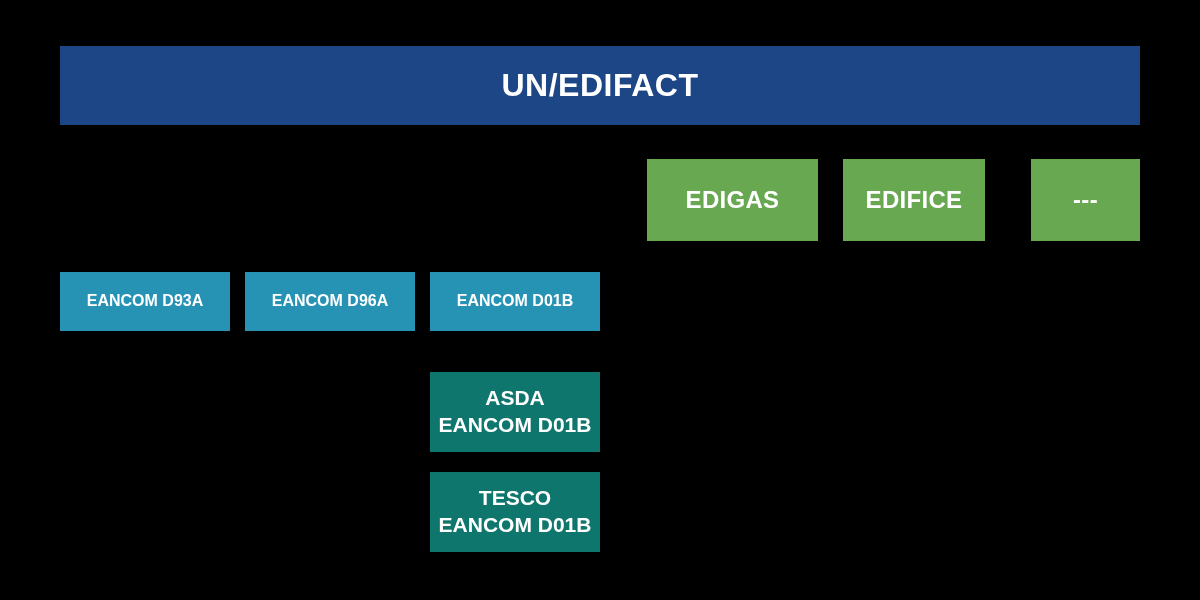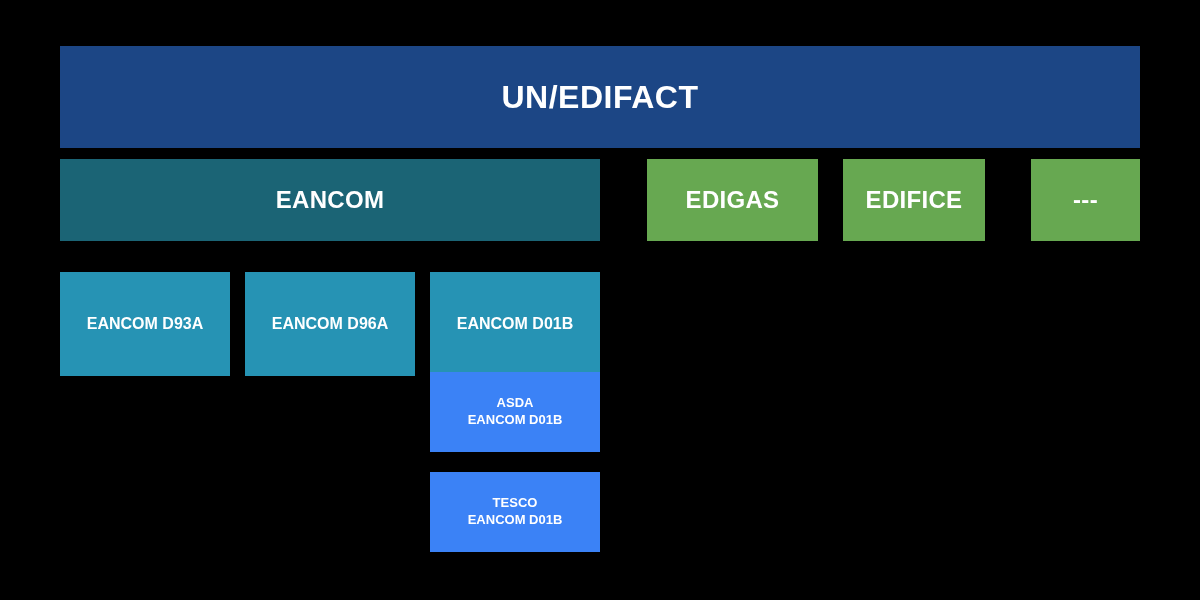--- a/index.html
+++ b/index.html
@@ -26,21 +26,21 @@
     line-height: 1.28;
     box-sizing: border-box;
     padding: 2px 6px;
     white-space: pre-line;
   }
   
   .lvl-root {
     left: 60px;
     top: 46px;
     width: 1080px;
-    height: 102px;
+    height: 79px;
     background: #1c4685;
     font-size: 32px;
     letter-spacing: 0.5px;
   }
   
   .lvl-subset {
     top: 159px;
     height: 82px;
     font-size: 24px;
     letter-spacing: 0.3px;
@@ -53,47 +53,46 @@
   .subset-other {
     background: #67a851;
     text-align: center;
   }
   .subset-edigas { left: 647px; width: 171px; }
   .subset-edifice { left: 843px; width: 142px; }
   .subset-more { left: 1031px; width: 109px; }
   
   .lvl-version {
     top: 272px;
-    height: 104px;
+    height: 59px;
     width: 170px;
     background: #2693b4;
     font-size: 16px;
   }
   .ver-d93a { left: 60px; }
   .ver-d96a { left: 245px; }
   .ver-d01b { left: 430px; }
   
   .lvl-company {
     left: 430px;
     width: 170px;
     height: 80px;
-    background: #3b82f6;
-    font-size: 13px;
+    background: #0f766e;
+    font-size: 21px;
   }
   .co-asda { top: 372px; }
   .co-tesco { top: 472px; }
 </style>
 </head>
 <body>
 
 <div id="canvas">
 
   <div class="node lvl-root">UN/EDIFACT</div>
 
-  <div class="node lvl-subset subset-primary">EANCOM</div>
 
   <div class="node lvl-subset subset-other subset-edigas">EDIGAS</div>
 
   <div class="node lvl-subset subset-other subset-edifice">EDIFICE</div>
 
   <div class="node lvl-subset subset-other subset-more">---</div>
 
   <div class="node lvl-version ver-d93a">EANCOM D93A</div>
 
   <div class="node lvl-version ver-d96a">EANCOM D96A</div>

